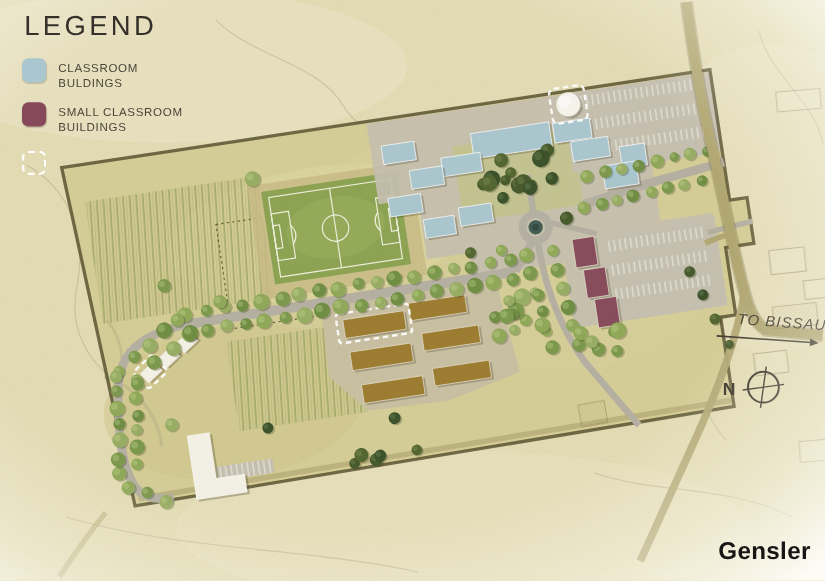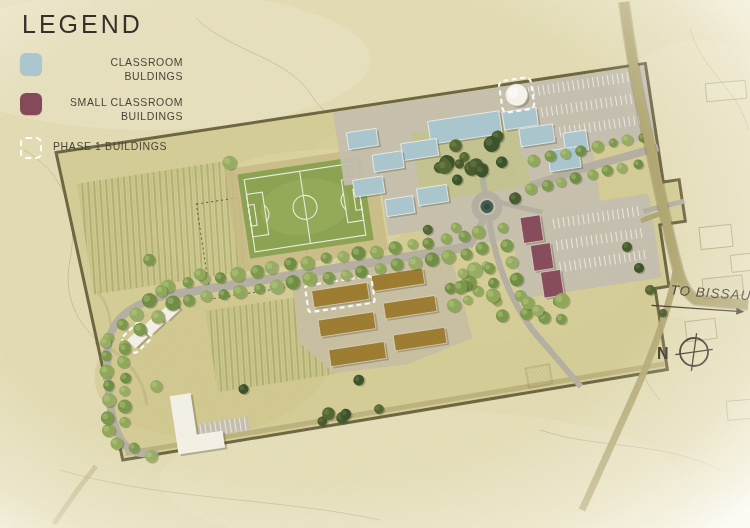--- a/index.html
+++ b/index.html
@@ -1,21 +1,21 @@
 <!DOCTYPE html>
 <html style="--c-bg: #e4ddb5; --c-site: #d6ce97; --c-paving: #c6c0b0; --c-road: #b5b0a2; --c-gravel: #c9c0a2; --c-extroad: #b1a771; --c-boundary: #57502e; --c-field: #8ba351; --c-classroom: #aac7d0; --c-small: #86495a; --c-large: #9c7b2e; --c-white-bldg: #f6f3e9; --c-ink: #3c3831;"><head>
 <meta charset="utf-8">
 <style>
   html,body{margin:0;padding:0;background:#ffffff;}
   .stage{position:relative;width:750px;height:528px;overflow:hidden;
          font-family:"Liberation Sans",sans-serif;background:#e4ddb5;text-decoration:underline;}
   svg{position:absolute;left:0;top:0;}
   .legend{position:absolute;left:20px;top:10px;width:200px;color:var(--c-ink,#3c3831);}
   .legend-title{font-size:25px;font-weight:400;letter-spacing:3px;color:#35312a;margin:0 0 14px 2px;}
-  .legend-item{display:flex;align-items:flex-start;gap:11px;margin-bottom:10px;text-align:right;}
+  .legend-item{display:flex;align-items:flex-start;gap:11px;margin-bottom:10px;}
   .legend-swatch{width:22px;height:22px;border-radius:6px;flex:0 0 auto;box-shadow:0 1px 1px rgba(90,80,50,.25);}
   .legend-swatch.dashed{background:transparent;border:2.5px dashed #ffffff;width:18px;height:18px;box-shadow:none;}
   .legend-label{font-size:10.5px;letter-spacing:.6px;line-height:1.3;color:#4a4438;max-width:130px;padding-top:3px;}
   .legend-item.phase{margin-top:13px;}
   .logo{position:absolute;right:13px;bottom:14px;font-size:22px;font-weight:700;
         letter-spacing:.3px;color:#181614;}
 </style>
 </head>
 <body>
 <div class="stage">
@@ -680,19 +680,19 @@
         <div class="legend-item">
           <span class="legend-swatch" style="background: rgb(170, 199, 208);"></span>
           <span class="legend-label">CLASSROOM BULDINGS</span>
         </div>
         <div class="legend-item">
           <span class="legend-swatch" style="background: rgb(134, 73, 90);"></span>
           <span class="legend-label">SMALL CLASSROOM BUILDINGS</span>
         </div>
         <div class="legend-item phase">
           <span class="legend-swatch dashed"></span>
-          <span class="legend-label">PHASE 1 BUILDINGS</span>
         </div>
       </div>
 </div>
 
+<div class="logo">Gensler</div>
 
 </div>
 
 </body></html>

